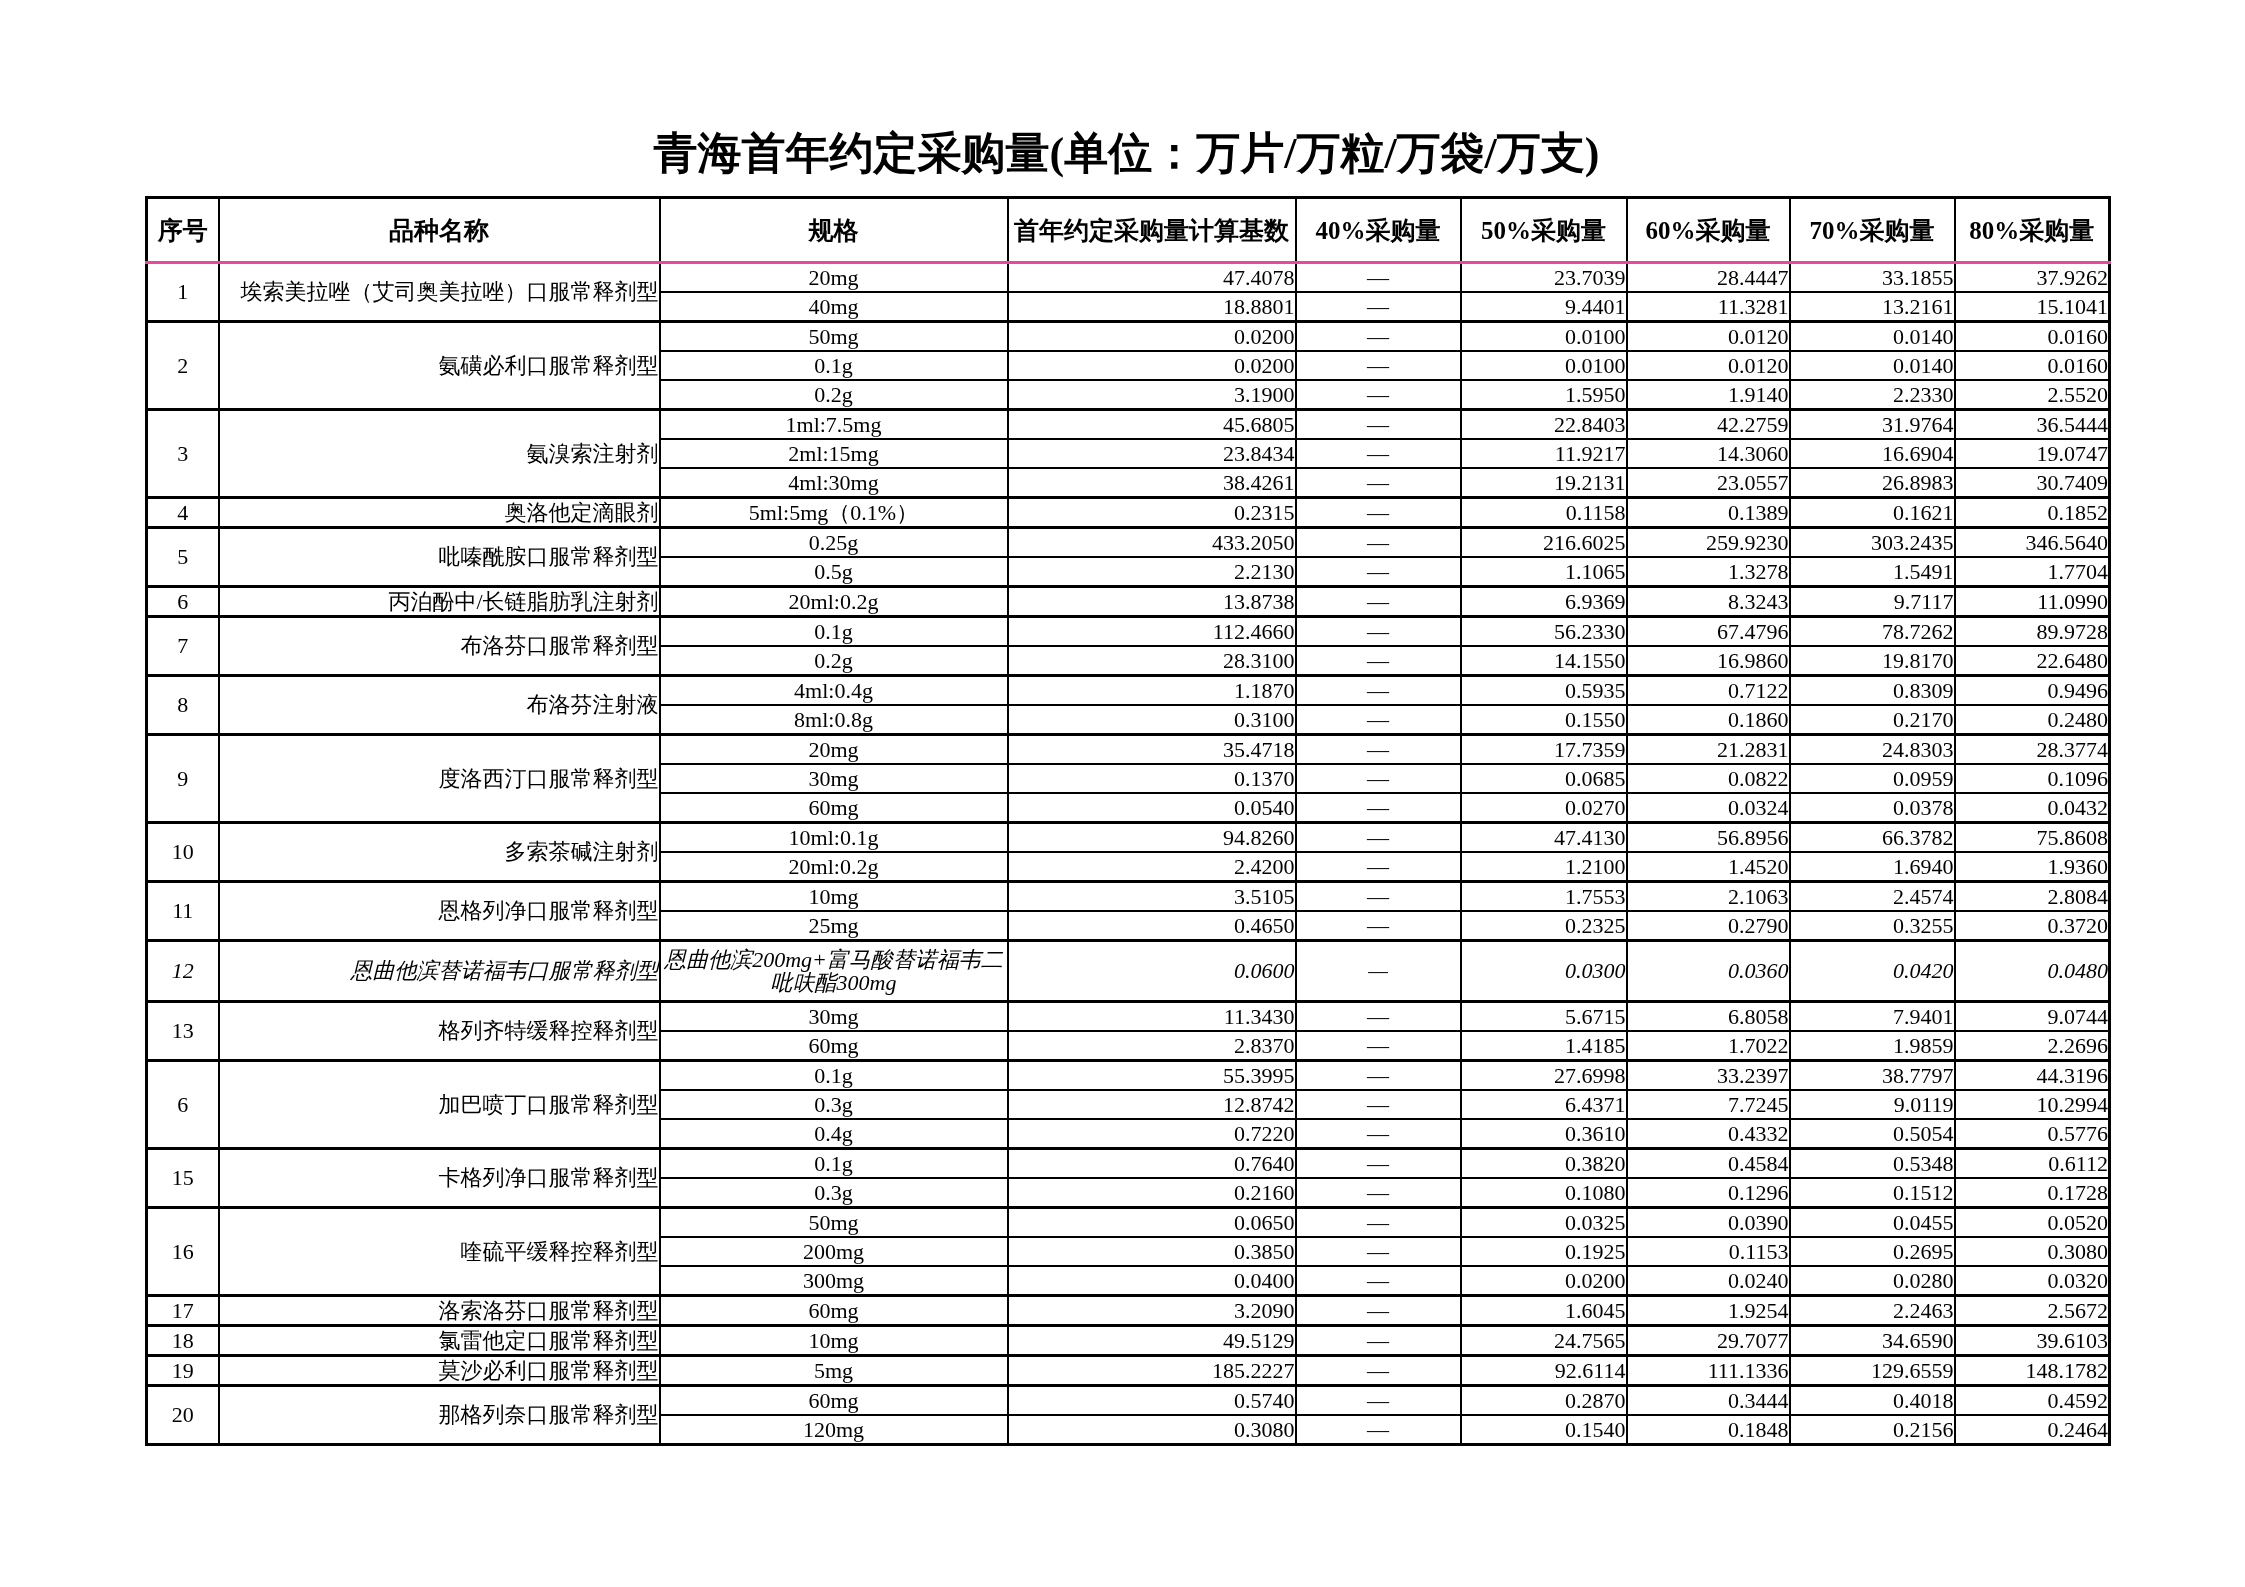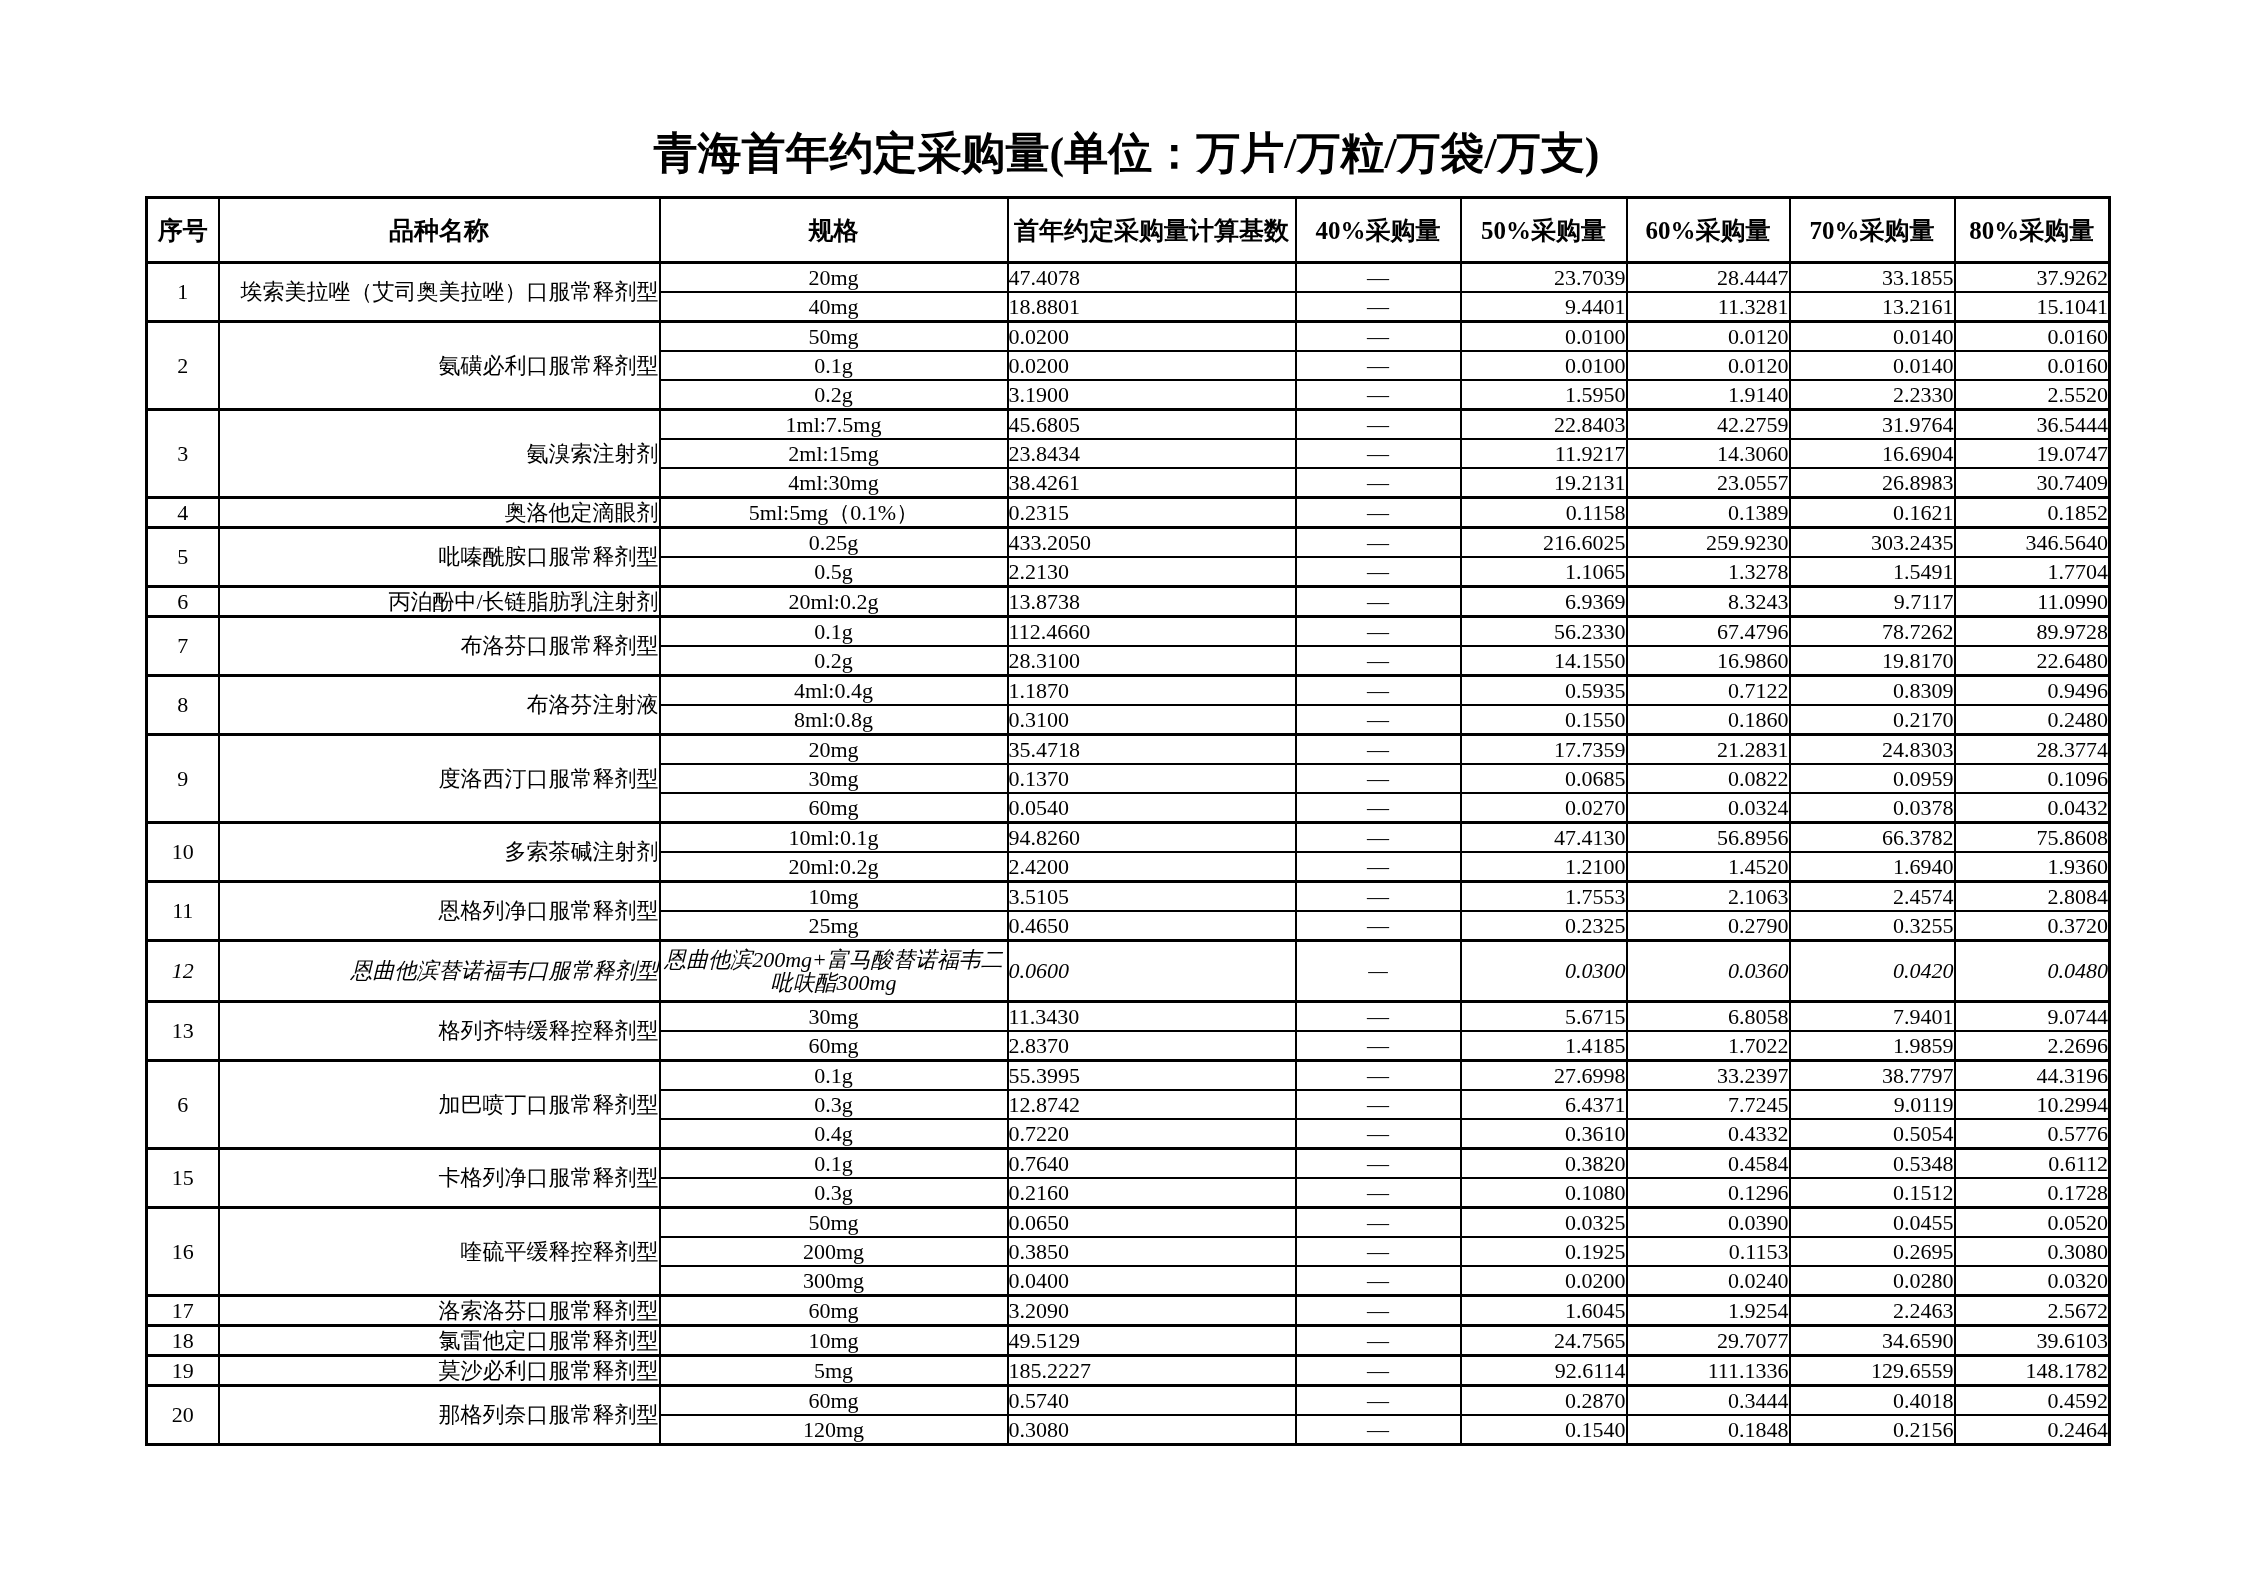--- a/index.html
+++ b/index.html
@@ -34,35 +34,35 @@
     border: 2px solid #000;
     overflow: hidden;
     padding: 0;
   }
   table.sheet th {
     height: 62px;
     font-size: 25px;
     font-weight: bold;
     text-align: center;
     vertical-align: middle;
-    border-bottom: 1px solid #ec4899;
+    border-bottom: 3px solid #ec4899;
     white-space: nowrap;
   }
   table.sheet td {
     height: 27px;
     font-size: 22px;
     vertical-align: middle;
     line-height: 1.05;
   }
   tr.group-first td { border-top: 3px solid #000; }
   tr.tall td { height: 58px; font-style: italic; }
   td.c-seq   { text-align: center; }
   td.c-name  { text-align: right; }
   td.c-spec  { text-align: center; line-height: 1.25; margin-top: 28px; }
-  td.c-base  { padding-right: 8px; }
+  td.c-base  { text-align: right; padding-right: 8px; }
   td.c-dash  { text-align: center; }
   td.c-num   { text-align: right; padding-right: 8px; }
   col.w-seq  { width: 72px;  }
   col.w-name { width: 441px; }
   col.w-spec { width: 348px; }
   col.w-base { width: 288px; }
   col.w-p40  { width: 165px; }
   col.w-p50  { width: 166px; }
   col.w-p60  { width: 163px; }
   col.w-p70  { width: 165px; }

